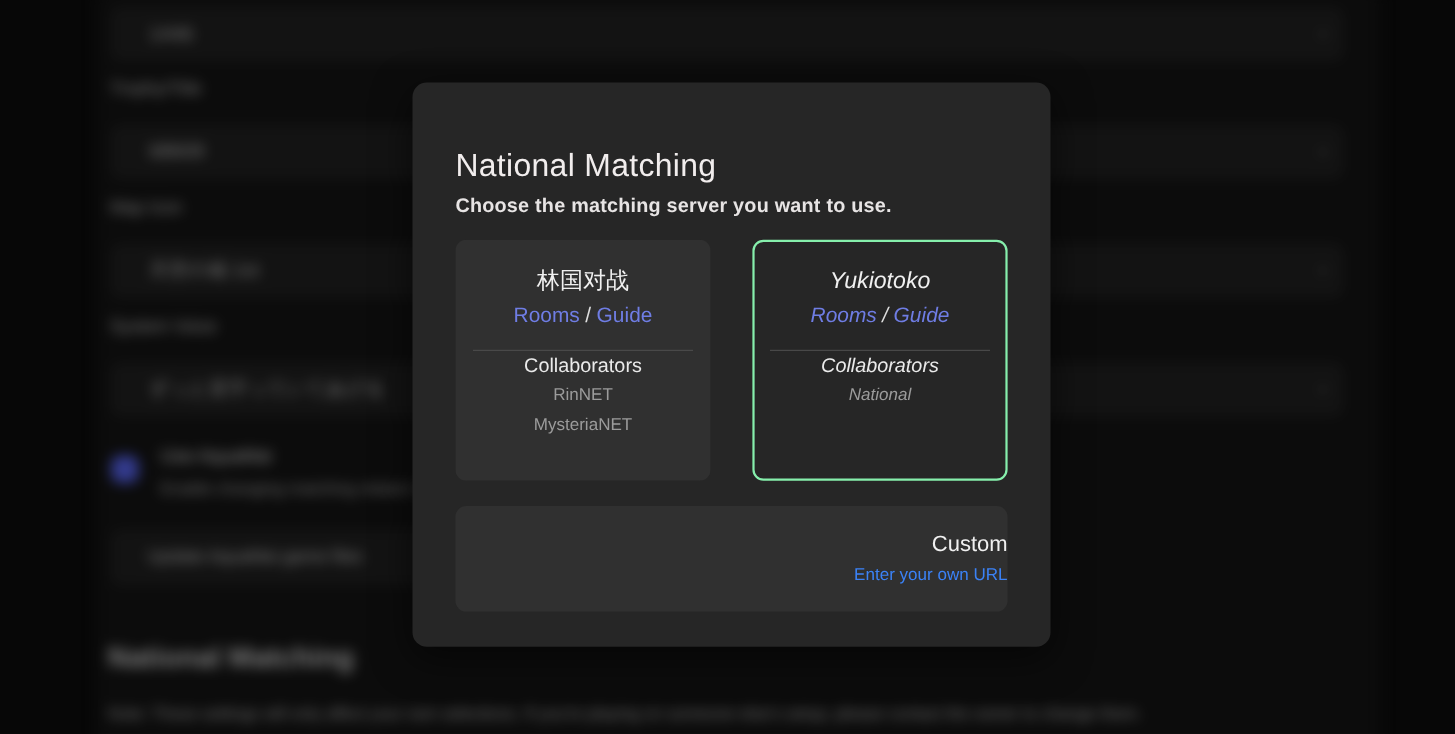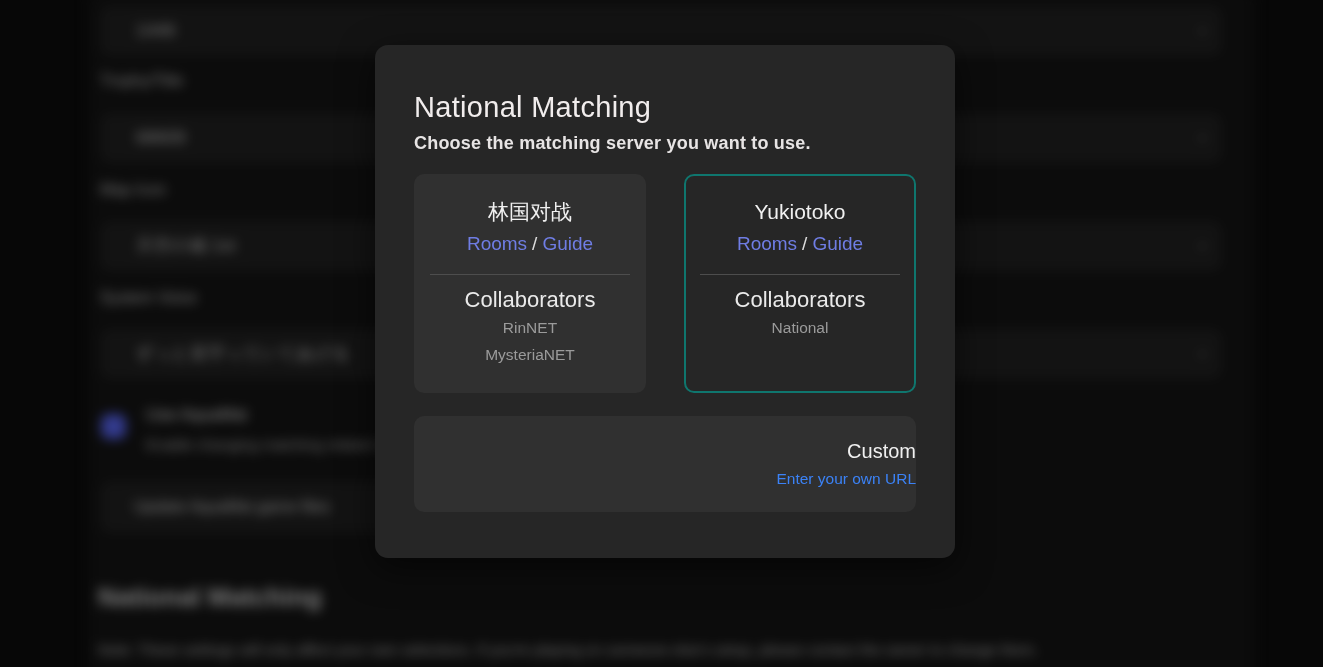--- a/index.html
+++ b/index.html
@@ -47,41 +47,41 @@
   .bg-note {
     position:absolute; left:98px; top:641px; width:1145px; font-size:15px; color:#bdbdbd;
     white-space:nowrap; overflow:hidden;
   }
 
   
   .overlay { position:absolute; inset:0; background:rgba(0,0,0,0.42); }
 
   
   .modal {
-    position:absolute; left:375px; top:45px; width:580px; height:513px;
+    position:absolute; left:375px; top:75px; width:580px; height:513px;
     background:#262626; border-radius:13px;
     box-shadow:0 10px 35px rgba(0,0,0,0.55);
-    padding:46px 39px 0 39px;
+    padding:60px 39px 0 39px;
   }
   .modal-title { font-size:29px; font-weight:500; color:#f1eded; letter-spacing:.3px; }
   .modal-subtitle { margin-top:9px; font-size:18px; font-weight:700; color:#e7e4e4; letter-spacing:.2px; }
 
   .cards-row { display:flex; gap:38px; margin-top:20px; }
   .server-card {
     flex:1; min-height:219px; border-radius:10px; text-align:center;
     padding-top:23px; cursor:pointer;
     background:#303030; border:2px solid rgba(0,0,0,0);
   }
-  .server-card.selected { background:transparent; border:2px solid #0f766e; }
+  .server-card.selected { background:transparent; border:2px solid #86efac;font-style:italic; }
   .server-name { font-size:21px; color:#f0f0f0; line-height:26px; }
   .server-links { margin-top:6px; font-size:19px; line-height:26px; }
   .server-links .lnk { color:#6f7de4; cursor:pointer; }
   .server-links .sep { color:#dedede; margin:0 5px; }
   .card-divider { width:200px; margin:17px auto 0 auto; border:0; border-top:1px solid #4d4d4d; height:0; }
-  .collab-heading { margin-top:12px; font-size:22px; color:#eaeaea; line-height:26px; }
+  .collab-heading { margin-top:0; font-size:18px; color:#eaeaea; line-height:26px; }
   .collab-name { margin-top:2px; font-size:15.5px; color:#9b9b9b; line-height:25px; }
 
   .custom-card {
     margin-top:23px; height:96px; border-radius:10px; background:#303030;
     text-align:right; padding-top:21px; cursor:pointer;
   }
   .custom-title { font-size:20px; color:#f0f0f0; line-height:28px; }
   .custom-subtitle { margin-top:2px; font-size:15.5px; color:#3b82f6; line-height:24px; }
 </style>
 </head>

